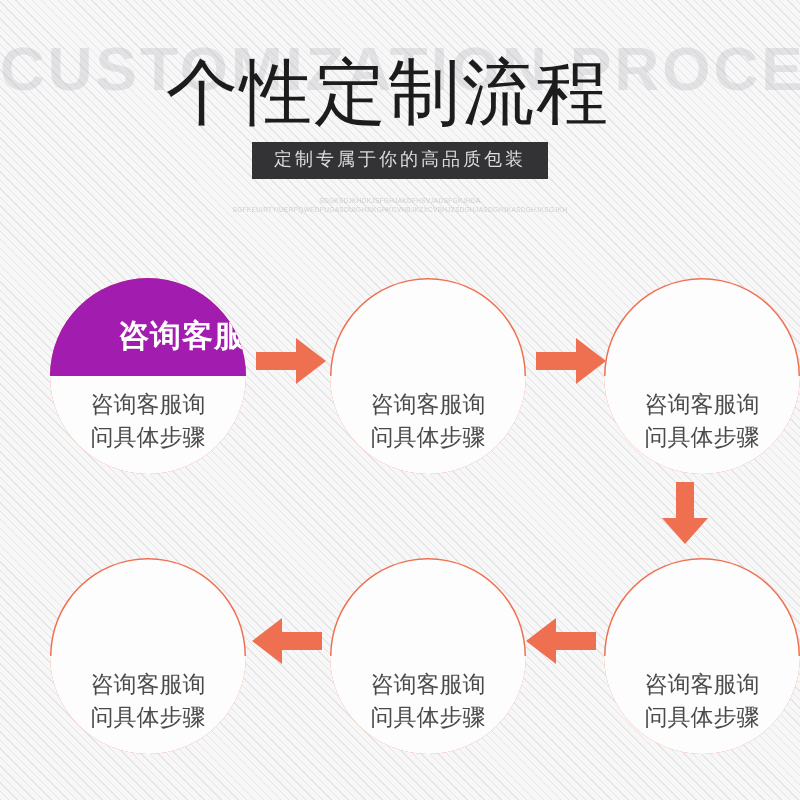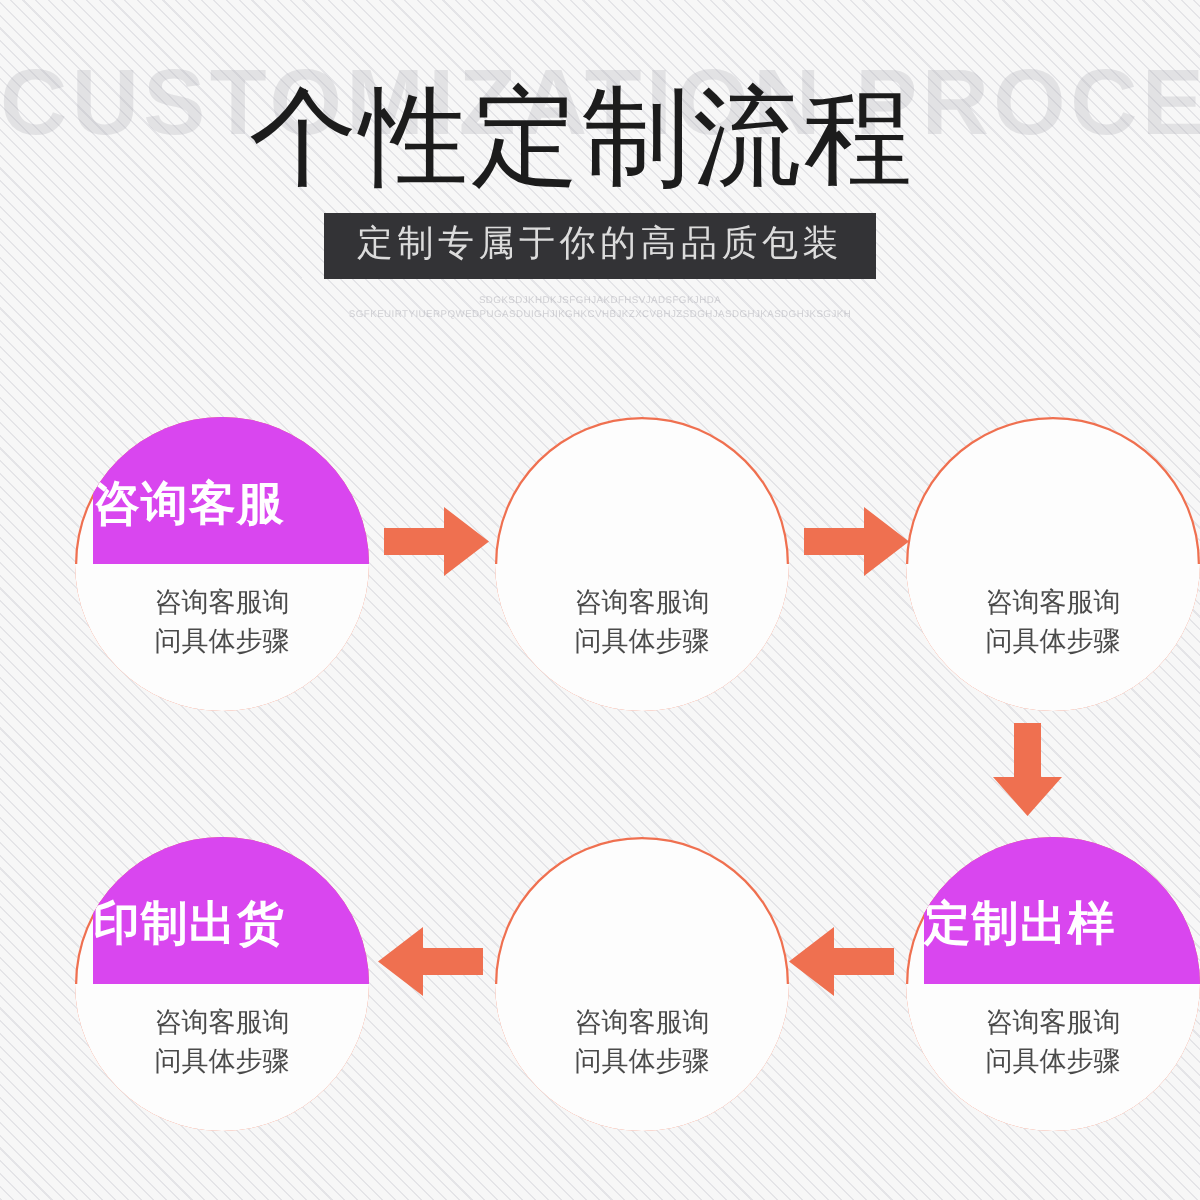--- a/index.html
+++ b/index.html
@@ -69,21 +69,21 @@
   .subtitle-bar {
     position: absolute;
     top: 142px;
     left: 50%;
     transform: translateX(-50%);
     background: #333336;
     padding: 7px 22px 9px 22px;
     text-align: center;
   }
   .subtitle-text {
-    font-size: 24px;
+    font-size: 18px;
     color: #dcdcdc;
     letter-spacing: 3px;
     line-height: 1.15;
     white-space: nowrap;
   }
 
   .microtext {
     position: absolute;
     top: 196px;
     left: 0;
@@ -103,27 +103,27 @@
     width: 196px;
     height: 196px;
     border-radius: 50%;
     overflow: hidden;
     background: #fdfdfd;
     box-shadow: 0 0 0 1.5px #ef7050 inset;
   }
   .node .top-half {
     position: absolute;
     top: 0;
-    left: 12px;
+    left: 0;
     width: 100%;
     height: 50%;
-    background: #d946ef;
+    background: #a21caf;
     display: flex;
     align-items: center;
-    justify-content: flex-start;
+    justify-content: flex-end;
   }
   .node .bottom-half {
     position: absolute;
     top: 50%;
     left: 0;
     width: 100%;
     height: 50%;
     background: #fdfdfd;
     display: flex;
     align-items: flex-start;
@@ -134,21 +134,21 @@
   .node-title {
     font-size: 31px;
     font-weight: bold;
     color: #ffffff;
     letter-spacing: 1px;
     line-height: 1;
     white-space: nowrap;
     margin-top: 16px;
   }
   .node-desc {
-    font-size: 18px;
+    font-size: 23px;
     color: #4a4a4a;
     line-height: 1.45;
     text-align: center;
     white-space: pre-line;
   }
 
   
   #node-1 { left: 50px;  top: 278px; }
   #node-2 { left: 330px; top: 278px; }
   #node-3 { left: 604px; top: 278px; }
@@ -206,40 +206,34 @@
   </div>
 
   <div class="node" id="node-3">
     <div class="bottom-half">
       <span class="node-desc">咨询客服询
 问具体步骤</span>
     </div>
   </div>
 
   <div class="node" id="node-4">
-    <div class="top-half">
-      <span class="node-title">印制出货</span>
-    </div>
     <div class="bottom-half">
       <span class="node-desc">咨询客服询
 问具体步骤</span>
     </div>
   </div>
 
   <div class="node" id="node-5">
     <div class="bottom-half">
       <span class="node-desc">咨询客服询
 问具体步骤</span>
     </div>
   </div>
 
   <div class="node" id="node-6">
-    <div class="top-half">
-      <span class="node-title">定制出样</span>
-    </div>
     <div class="bottom-half">
       <span class="node-desc">咨询客服询
 问具体步骤</span>
     </div>
   </div>
 
   <div class="arrow" id="arrow-1">
     <svg width="70" height="46" viewBox="0 0 70 46">
       <polygon points="0,14 40,14 40,0 70,23 40,46 40,32 0,32" fill="#ef7050"></polygon>
     </svg>

